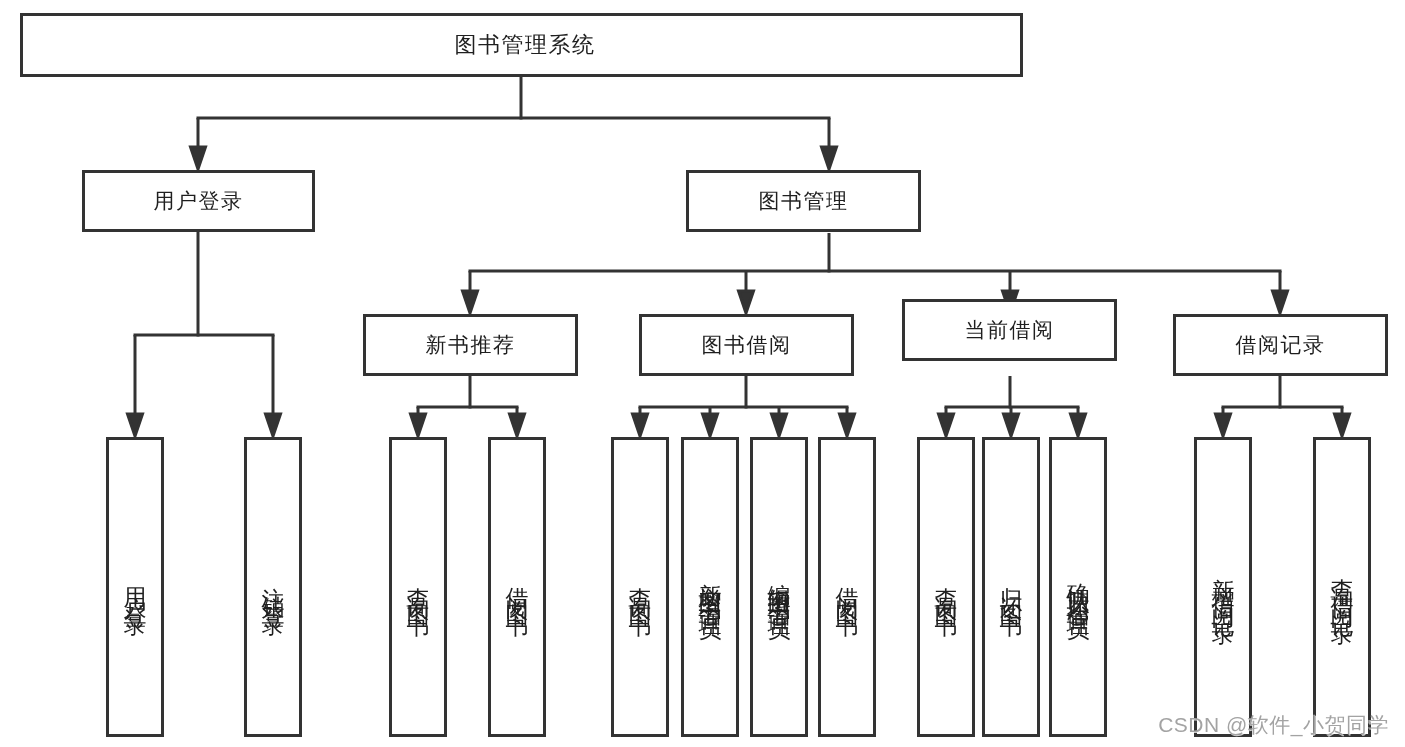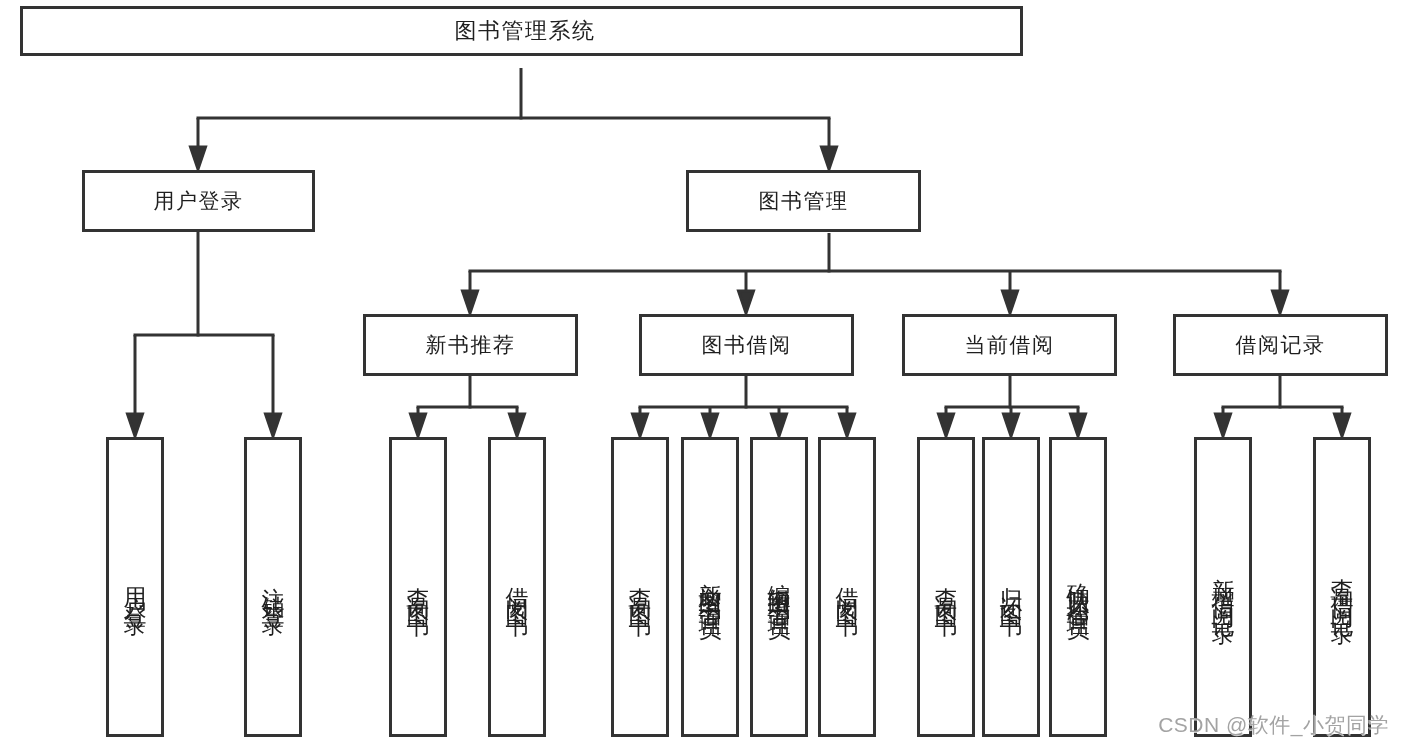--- a/index.html
+++ b/index.html
@@ -127,28 +127,28 @@
 
       <line x1="1280" y1="376" x2="1280" y2="408.5"></line>
       <line x1="1221.5" y1="407" x2="1343.5" y2="407"></line>
       <line x1="1223" y1="407" x2="1223" y2="417"></line>
       <polygon points="1215.5,414 1230.5,414 1223,436"></polygon>
       <line x1="1342" y1="407" x2="1342" y2="417"></line>
       <polygon points="1334.5,414 1349.5,414 1342,436"></polygon>
     </g>
   </svg>
 
-  <div class="box h title" style="left:20px;top:6px;width:1003px;height:50px;padding-left:7px;">图书管理系统</div>
+  <div class="box h title" style="left:20px;top:13px;width:1003px;height:64px;padding-left:7px;">图书管理系统</div>
 
   <div class="box h" style="left:82px;top:170px;width:233px;height:62px;">用户登录</div>
   <div class="box h" style="left:686px;top:170px;width:235px;height:62px;">图书管理</div>
 
   <div class="box h" style="left:363px;top:314px;width:215px;height:62px;">新书推荐</div>
   <div class="box h" style="left:639px;top:314px;width:215px;height:62px;">图书借阅</div>
-  <div class="box h" style="left:902px;top:314px;width:215px;height:62px;">当前借阅</div>
+  <div class="box h" style="left:902px;top:299px;width:215px;height:62px;">当前借阅</div>
   <div class="box h" style="left:1173px;top:314px;width:215px;height:62px;">借阅记录</div>
 
   <div class="box v" style="left:106px;top:437px;width:58px;height:300px;">用户登录</div>
   <div class="box v" style="left:244px;top:437px;width:58px;height:300px;">注销登录</div>
 
   <div class="box v" style="left:389px;top:437px;width:58px;height:300px;">查询图书</div>
   <div class="box v" style="left:488px;top:437px;width:58px;height:300px;">借阅图书</div>
 
   <div class="box v" style="left:611px;top:437px;width:58px;height:300px;">查询图书</div>
   <div class="box v v-long" style="left:681px;top:437px;width:58px;height:300px;">新增图书（管理员）</div>

